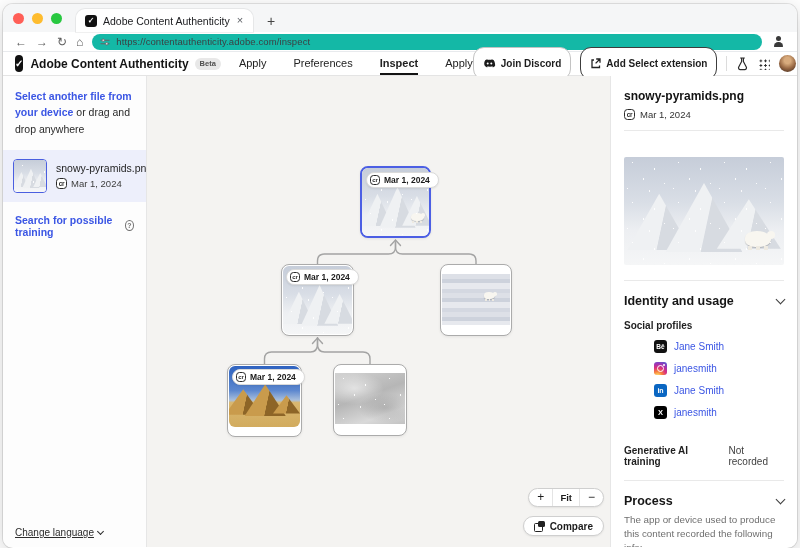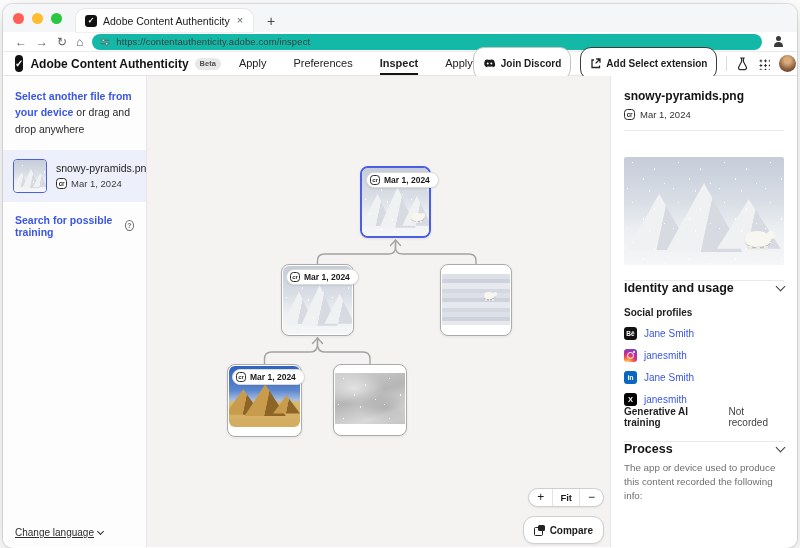--- a/index.html
+++ b/index.html
@@ -120,49 +120,49 @@
       radial-gradient(ellipse 60% 45% at 28% 30%, rgba(255,255,255,.55), transparent 70%),
       radial-gradient(ellipse 55% 40% at 72% 68%, rgba(110,110,110,.30), transparent 72%),
       linear-gradient(160deg,#d2d2d2,#b6b6b6 45%,#d9d9d9 78%,#c2c2c2); }
   .inset-img { position:absolute; left:1px; right:1px; overflow:hidden; }
 
   
   .zoombar { position:absolute; right:6px; top:412px; height:19px; background:#fff; border:1px solid #cfcfcf;
              border-radius:11px; display:flex; align-items:center; box-shadow:0 1px 2px rgba(0,0,0,.07); }
   .zseg { padding:0 8px; font-size:12px; color:#1c1c1c; line-height:17px; cursor:pointer; }
   .zseg.fit { font-size:9.5px; font-weight:bold; border-left:1px solid #e4e4e4; border-right:1px solid #e4e4e4; padding:0 7px; }
-  .comparebtn { position:absolute; right:6px; top:440px; height:28px; background:#fff; border:1px solid #cfcfcf;
+  .comparebtn { position:absolute; right:6px; top:440px; height:20px; background:#fff; border:1px solid #cfcfcf;
                 border-radius:11px; display:flex; align-items:center; gap:5px; padding:0 10px;
                 font-size:10px; font-weight:bold; color:#1c1c1c; box-shadow:0 1px 2px rgba(0,0,0,.07); cursor:pointer; }
   .compare-icon { position:relative; width:11px; height:11px; }
   .compare-icon::before { content:""; position:absolute; left:0; bottom:0; width:7px; height:7px; border:1.2px solid #222; border-radius:1.5px; }
   .compare-icon::after { content:""; position:absolute; right:0; top:0; width:6.5px; height:6.5px; background:#222; border-radius:1.5px; }
 
   
   .ptitle { font-size:12px; font-weight:bold; color:#131313; margin-top:13px; }
   .pdate { display:flex; align-items:center; gap:5px; margin-top:6px; font-size:9.5px; color:#333; }
   .divider { height:1px; background:#e9e9e9; margin-top:10px; }
   .preview { position:relative; margin-top:26px; height:108px; border-radius:2px; overflow:hidden; }
-  .sect-head { display:flex; align-items:center; justify-content:space-between; cursor:pointer; }
+  .sect-head { display:flex; align-items:center; justify-content:space-between; margin-top:13px; cursor:pointer; }
   .sect-title { font-size:12.5px; font-weight:bold; color:#161616; }
   .chev { width:7px; height:7px; border-right:1.5px solid #3c3c3c; border-bottom:1.5px solid #3c3c3c;
           transform:rotate(45deg); margin-top:-3px; }
   .sect-desc { font-size:9.8px; color:#6f6f6f; line-height:1.45; margin-top:5px; }
   .sublabel { font-size:10px; font-weight:bold; color:#1f1f1f; margin-top:12px; }
-  .profilerow { display:flex; align-items:center; gap:7px; margin-top:9px; }
+  .profilerow { display:flex; align-items:center; gap:7px; margin-top:9px;margin-left:30px; }
   .profile-link { font-size:10px; color:#3b56e4; cursor:pointer; }
   .sicon { width:13px; height:13px; border-radius:3px; display:flex; align-items:center; justify-content:center;
            font-size:6.5px; font-weight:bold; color:#fff; flex:0 0 auto; }
   .sicon.behance { background:#111; }
   .sicon.linkedin { background:#0a66c2; font-size:7px; }
   .sicon.x { background:#000; font-size:7.5px; }
   .sicon.insta { position:relative; background:radial-gradient(circle at 28% 110%, #fdd465 8%, #f7803c 28%, #d92e7f 52%, #9b36b7 74%, #515ecf 96%); }
   .sicon.insta::before { content:""; position:absolute; inset:3px; border:1.2px solid #fff; border-radius:50%; }
   .sicon.insta::after { content:""; position:absolute; top:1.8px; right:1.8px; width:1.8px; height:1.8px; border-radius:50%; background:#fff; }
-  .genai { display:flex; gap:5px; align-items:baseline; margin-top:0; }
+  .genai { display:flex; gap:5px; align-items:baseline; margin-top:26px; }
   .genai-label { font-size:10px; font-weight:bold; color:#1f1f1f; }
   .genai-value { font-size:10px; color:#3f3f3f; }
 </style>
 </head>
 <body>
 
 <div class="window">
 
   <div class="tabstrip">
     <div class="lights">

